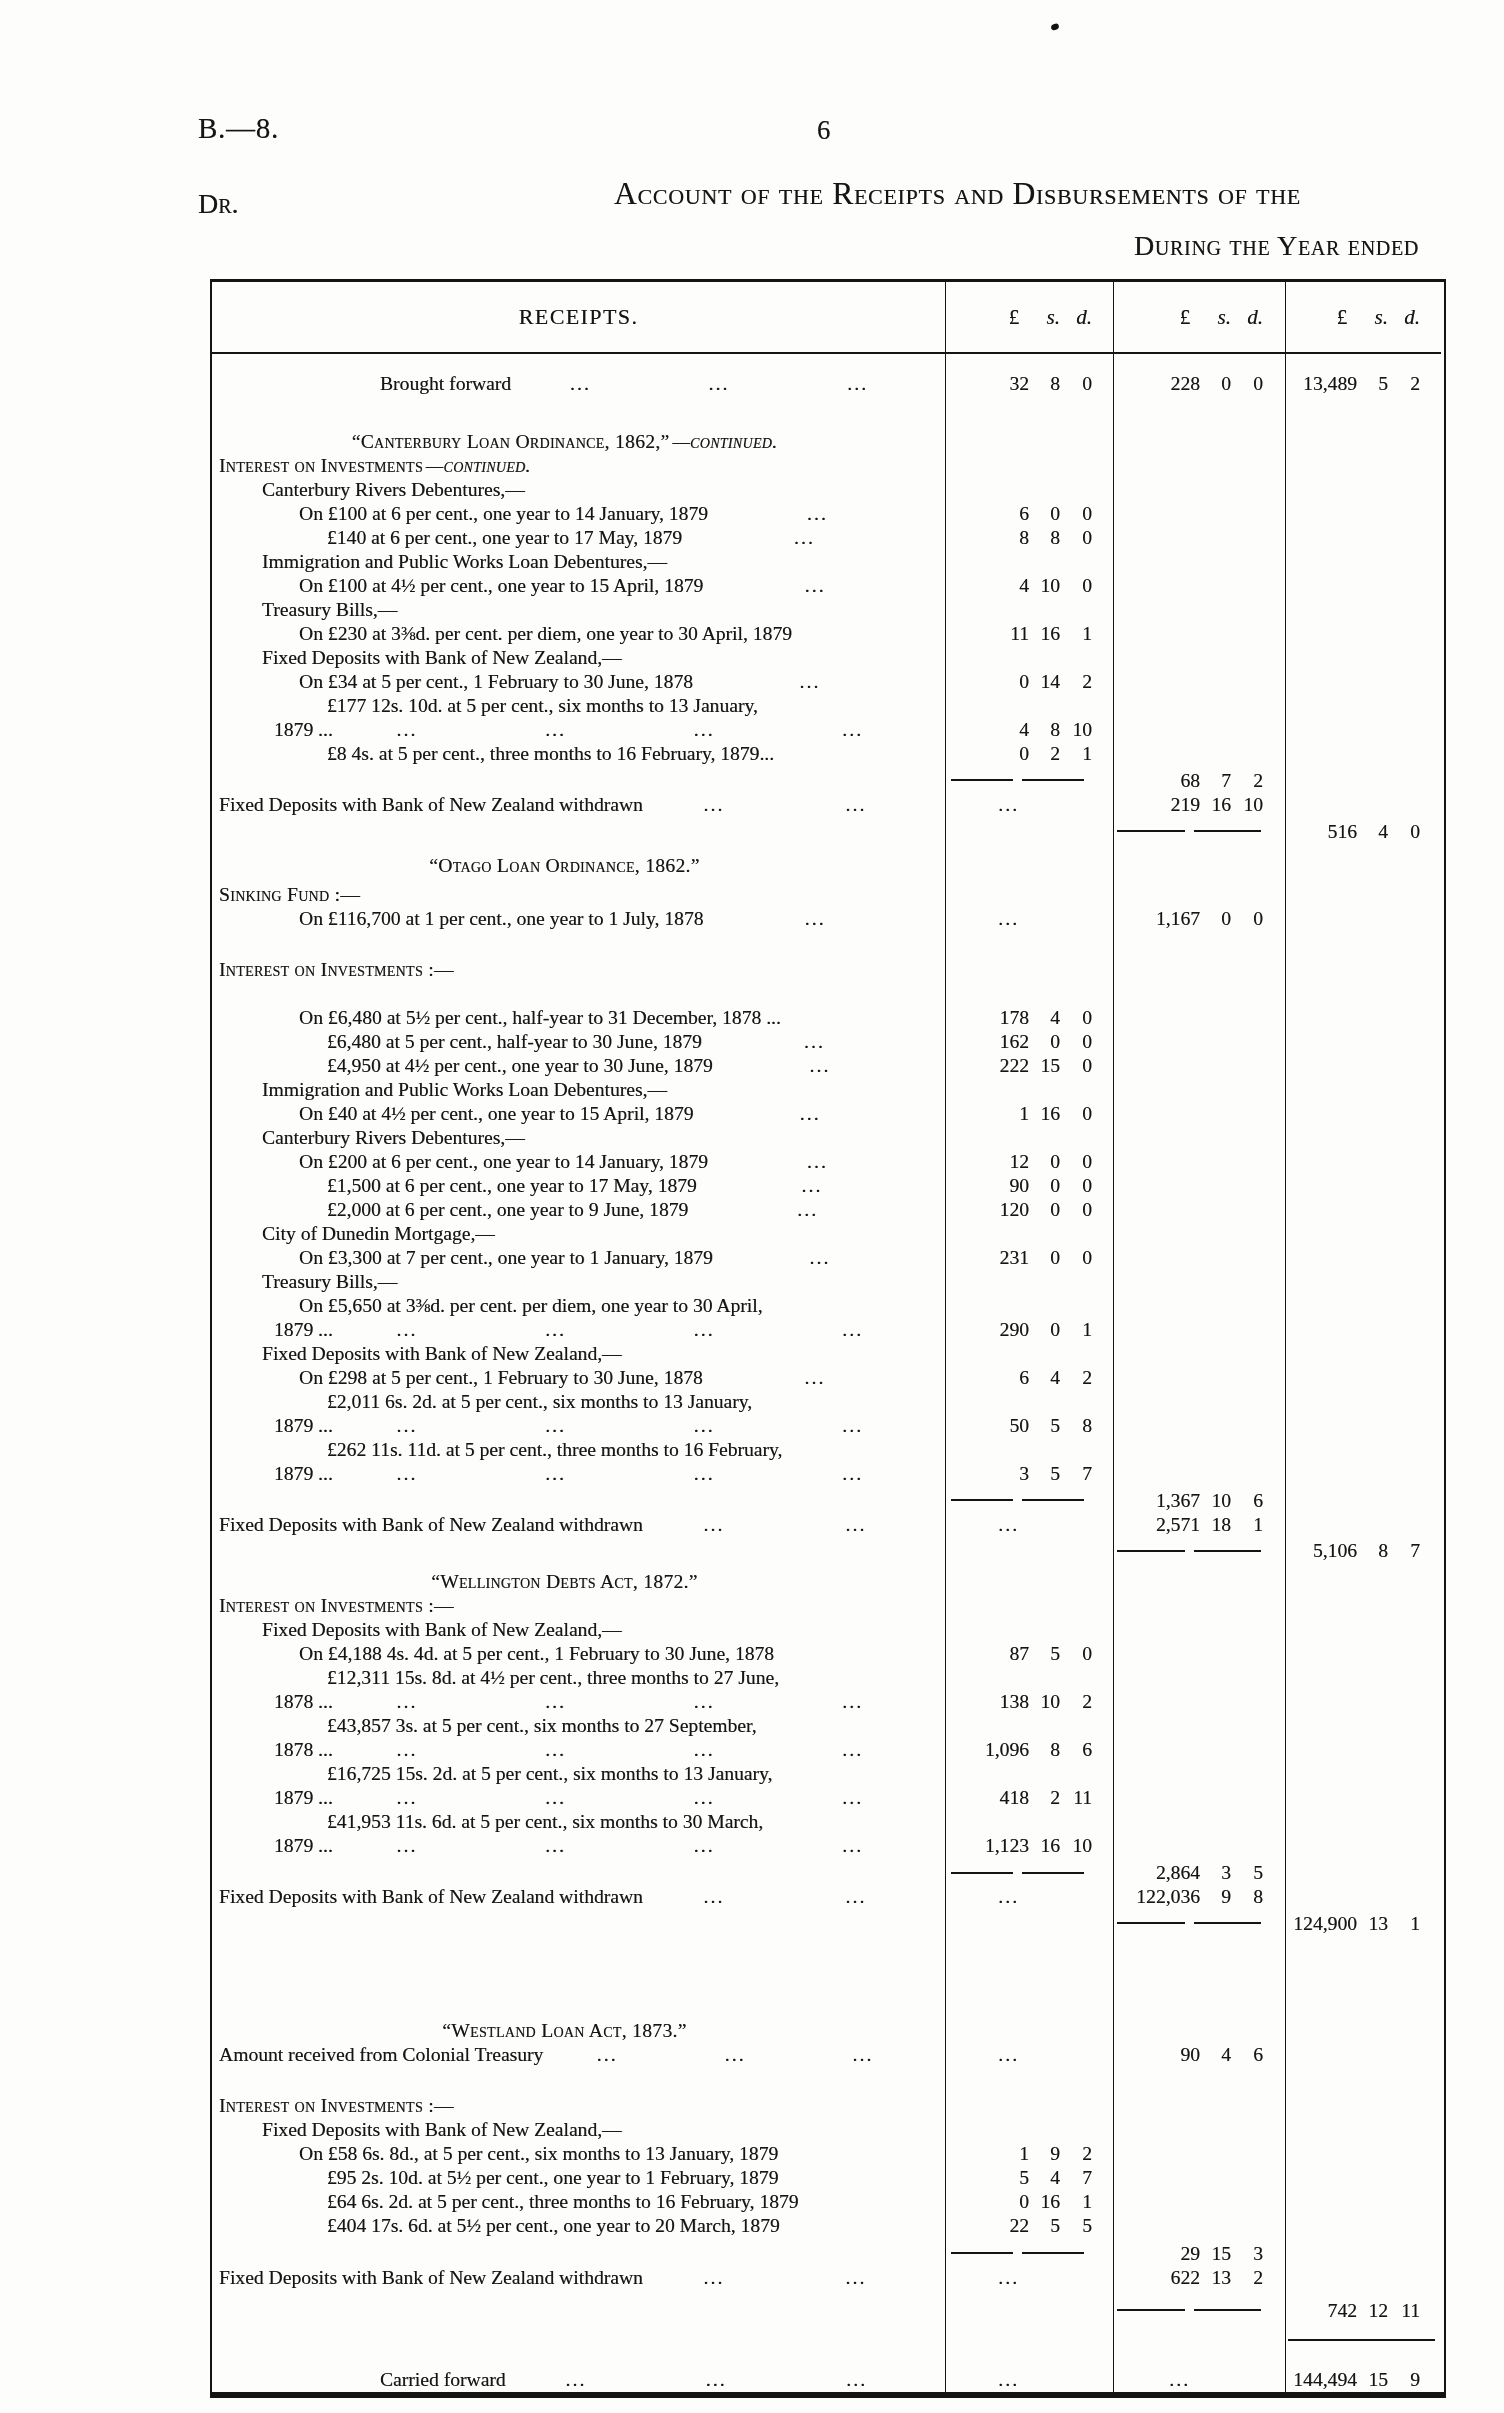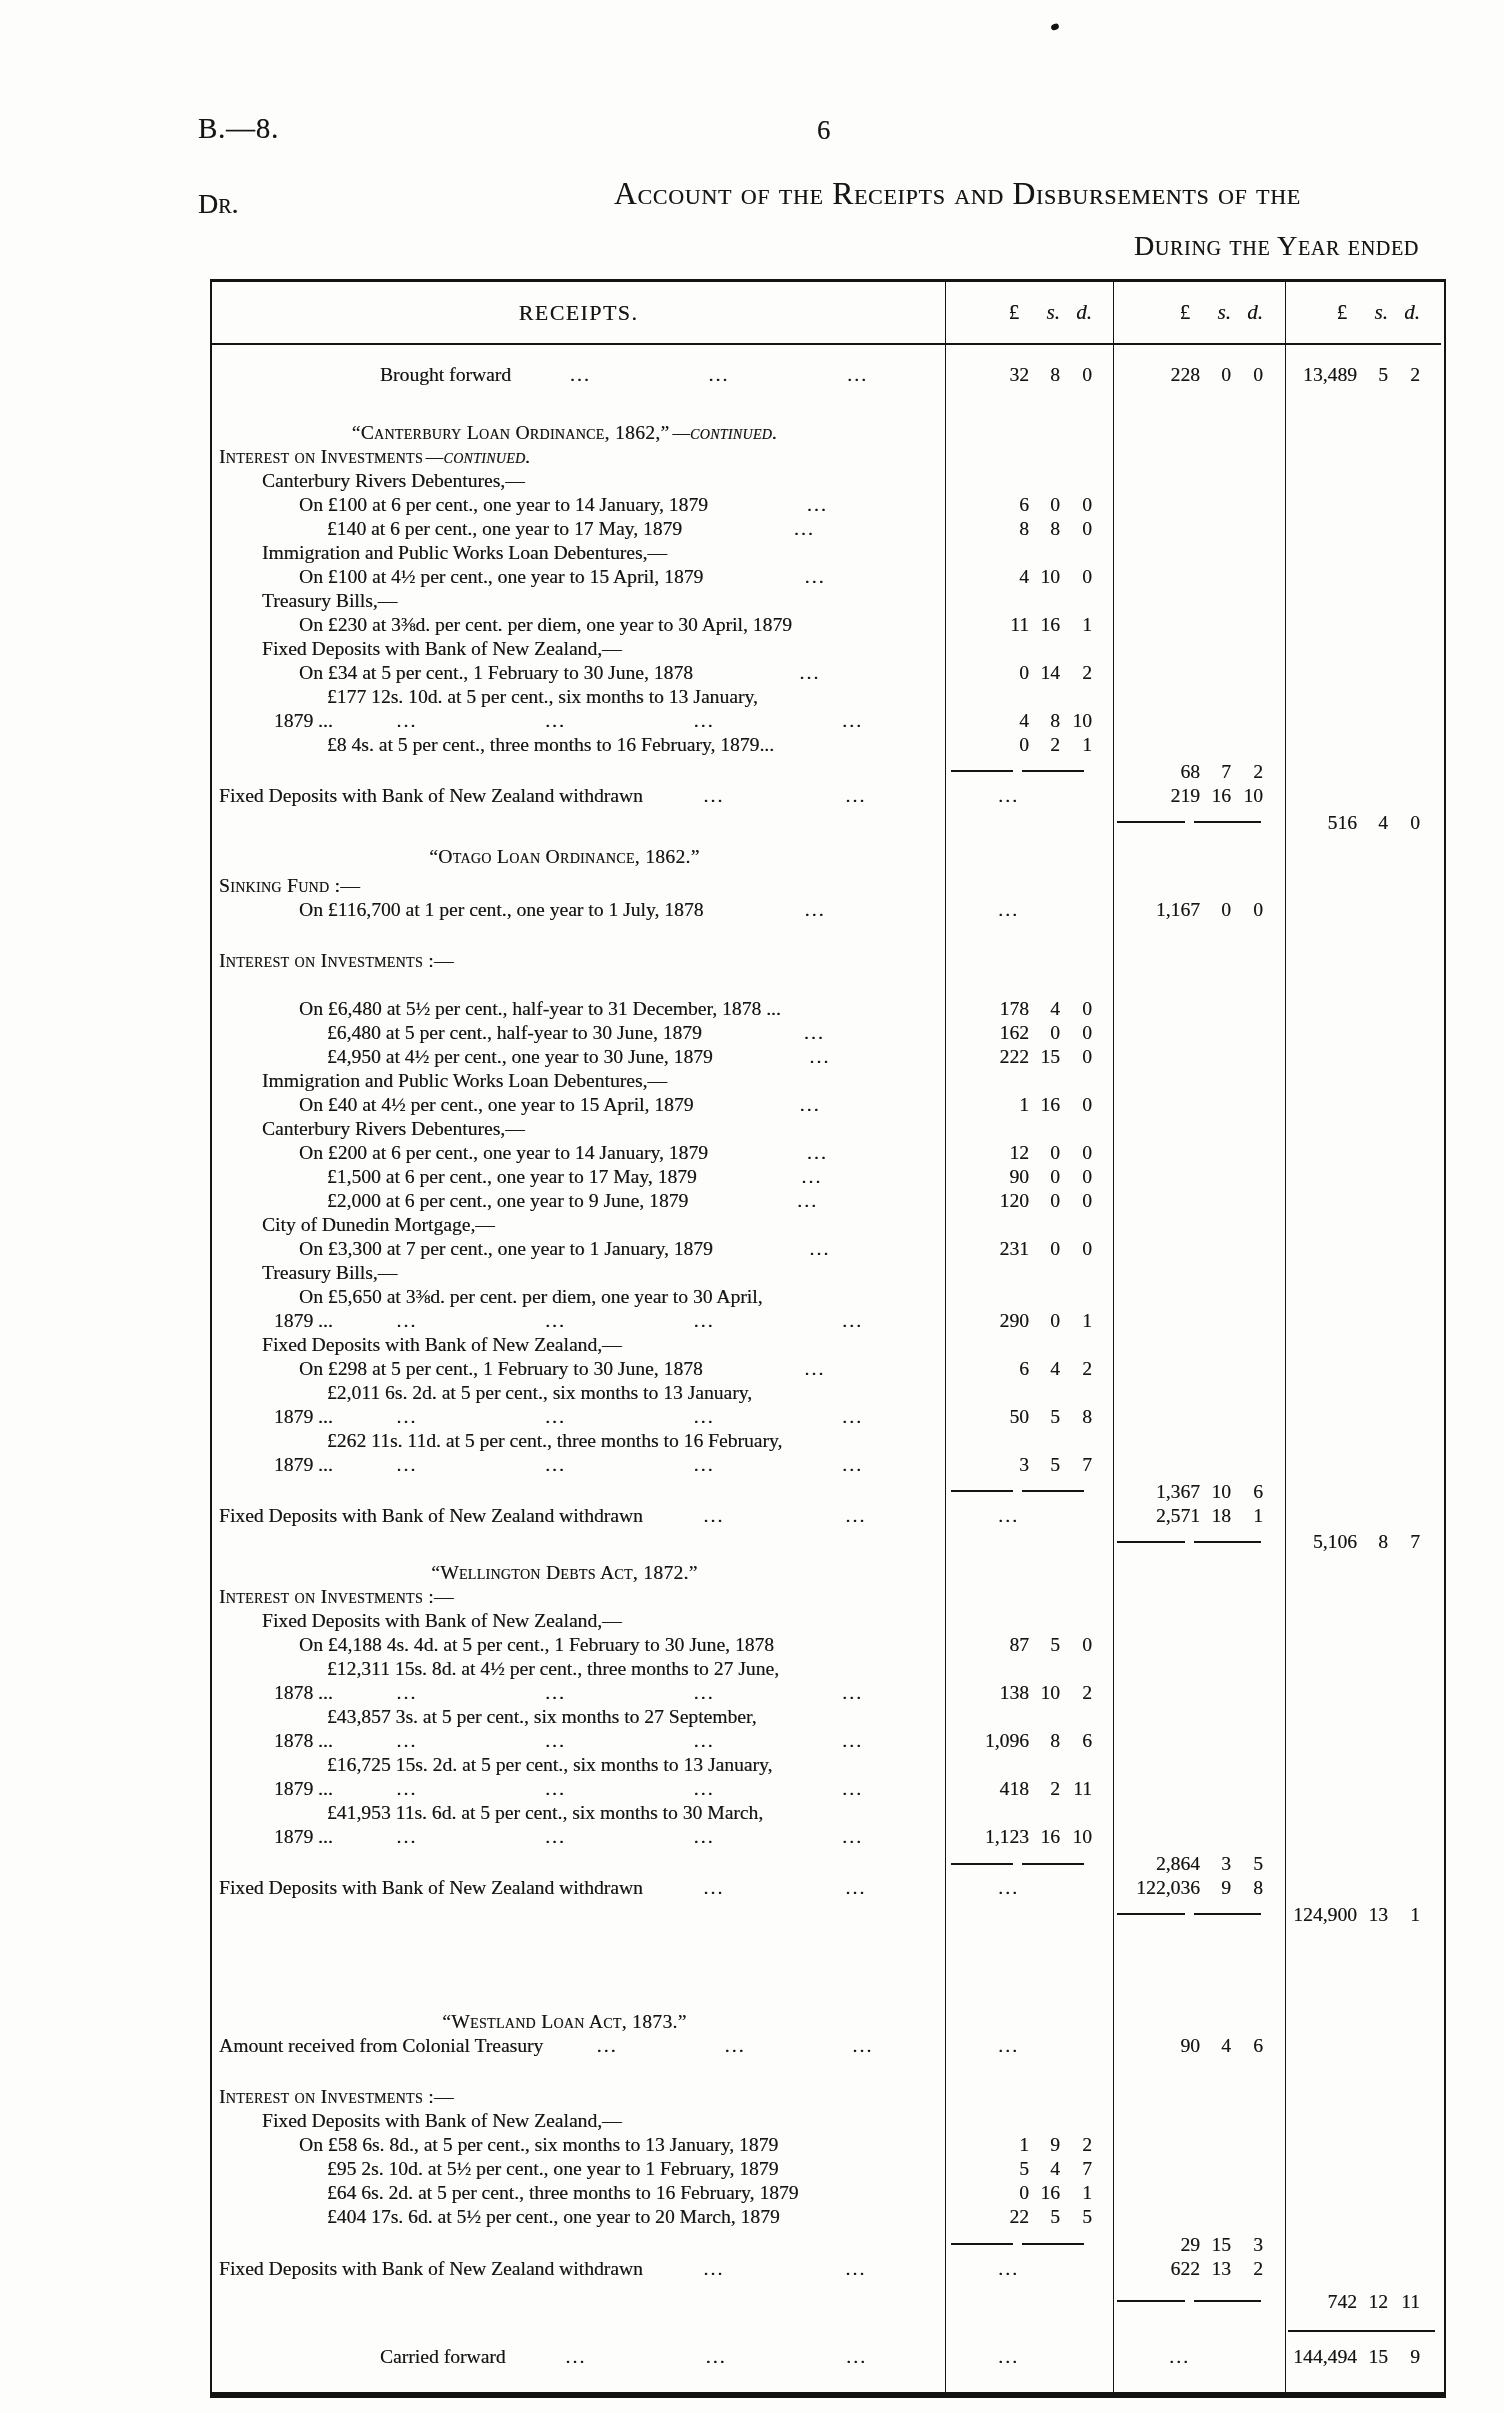--- a/index.html
+++ b/index.html
@@ -20,21 +20,21 @@
   .speck{position:absolute;left:1051px;top:24px;width:7.7px;height:6.3px;background:#111;border-radius:60% 40% 55% 45%;transform:rotate(-18deg);}
   
   .table{
     position:absolute;left:210px;top:279px;width:1236px;height:2119px;
     border:2.1px solid #141414;border-top-width:3.5px;border-bottom-width:6.3px;
     box-sizing:border-box;background:transparent;
   }
   .vdiv{position:absolute;top:0;bottom:0;width:1.4px;background:#141414;}
   .vdiv.d1{left:733px;} .vdiv.d2{left:901px;} .vdiv.d3{left:1073px;}
   
-  .thead{display:grid;grid-template-columns:733px 168px 171px 157px;height:63px;}
+  .thead{display:grid;grid-template-columns:733px 168px 171px 157px;height:72px;}
   .thead .hc{border-bottom:2.1px solid #141414;display:flex;align-items:center;box-sizing:border-box;}
   .th-desc{justify-content:center;font-size:22px;letter-spacing:1.4px;}
   .th-money{font-size:21px;}
   .mh{display:grid;grid-template-columns:1fr 31px 32px;width:100%;padding-right:21px;box-sizing:border-box;align-items:baseline;}
   .mh span{text-align:right;}
   .mh .lb{padding-right:9.8px;}
   .mh .sd{font-style:italic;}
   
   .rows{padding-top:9.8px;}
   .row{display:grid;grid-template-columns:733px 168px 171px 157px;min-height:24px;line-height:24px;font-size:19.6px;}
@@ -1065,21 +1065,21 @@
         <div class="cell desc ink"></div>
         <div class="cell money c1"></div>
         <div class="cell money c2"></div>
         <div class="cell money c3">
           <div class="hrule">
             <i></i>
             <i></i>
           </div>
         </div>
       </div>
-      <div class="row" style="margin-top: 2px;">
+      <div class="row" style="margin-top: 16px;">
         <div class="cell desc ink ind-bf">
           <span class="t">Carried forward</span>
           <span class="dot">...</span>
           <span class="dot">...</span>
           <span class="dot">...</span>
         </div>
         <div class="cell money c1">
           <div class="m ink">
             <span class="dots">...</span>
             <span class=""></span>

